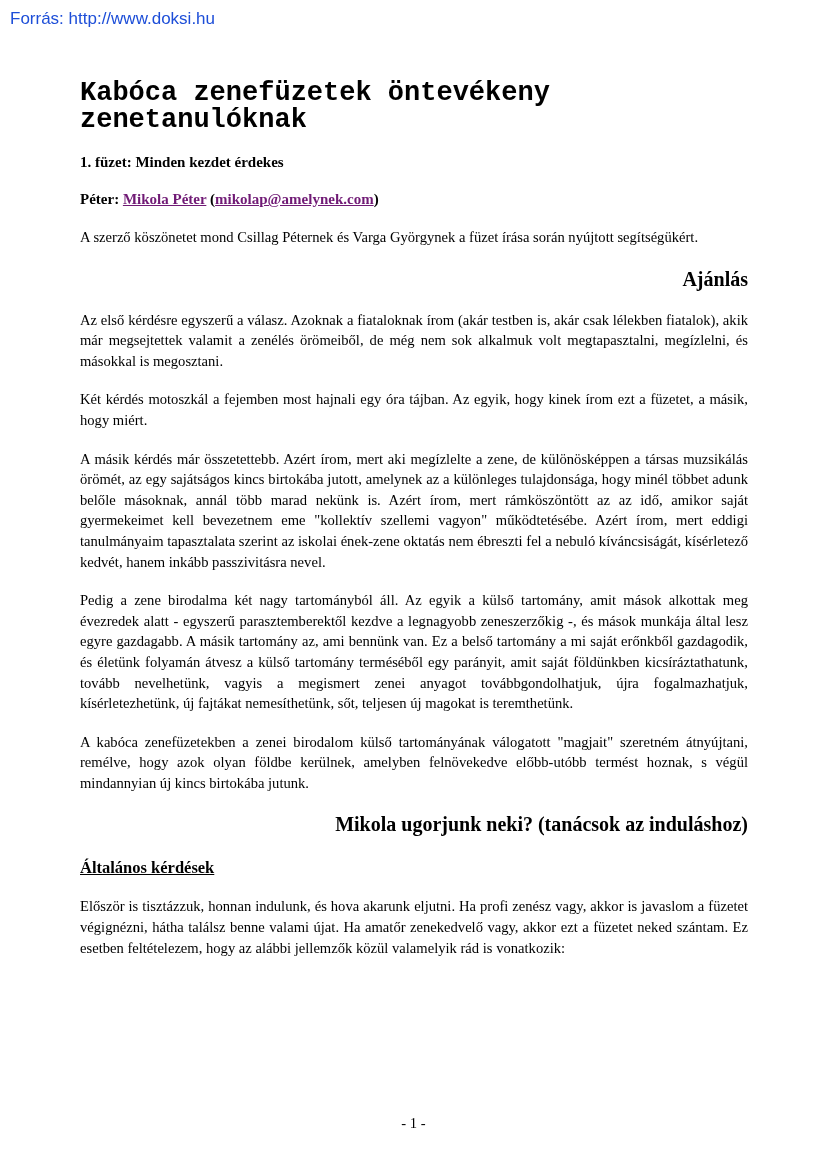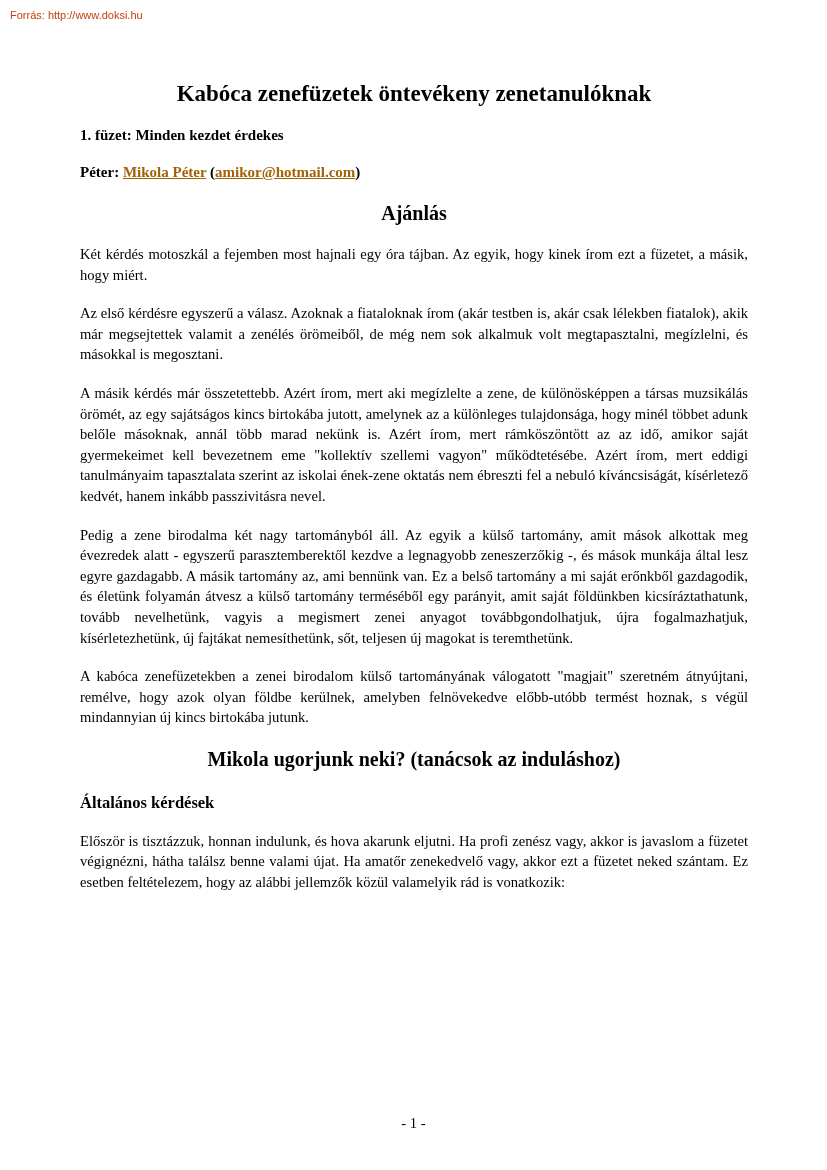--- a/index.html
+++ b/index.html
@@ -9,77 +9,79 @@
     height: 1170px;
     background: #ffffff;
     color: #000000;
     overflow: hidden;
   }
   .source-note {
     position: absolute;
     top: 9px;
     left: 10px;
     font-family: "Liberation Sans", "DejaVu Sans", sans-serif;
-    font-size: 11px;
-    color: #c2410c;
+    font-size: 17px;
+    color: #1d4ed8;
     text-align: center;
   }
   .content {
     position: absolute;
     top: 0;
     left: 80px;
     width: 668px;
     font-family: "Liberation Serif", "DejaVu Serif", serif;
     font-size: 14.6px;
     line-height: 20.6px;
     text-align: justify;
   }
   .doc-title {
     margin: 80px 0 0 0;
-    text-align: center;
-    font-size: 23px;
+    text-align: left;
+    font-size: 27px;
     line-height: 27px;
     font-weight: bold;
+    font-family: Liberation Mono, monospace;
   }
   .doc-subtitle {
     margin: 19px 0 0 0;
     text-align: left;
     font-size: 15px;
     line-height: 18px;
     font-weight: bold;
   }
   .byline {
     margin: 18px 0 0 0;
     text-align: left;
     font-size: 15px;
     line-height: 20px;
     font-weight: bold;
   }
   .byline a {
-    color: #a16207;
+    color: #701a75;
     text-decoration: underline;
     font-weight: bold;
     cursor: pointer;
   }
   p.body-para {
     margin: 18px 0 0 0;
   }
   h2.section-heading {
     margin: 19px 0 0 0;
     font-size: 20px;
     line-height: 25px;
     font-weight: bold;
-    text-align: center;
+    text-align: right;
   }
   h3.sub-heading {
     margin: 20px 0 0 0;
     font-size: 16.5px;
     line-height: 21px;
     font-weight: bold;
     text-align: left;
+    text-decoration: underline;
   }
   .page-footer {
     position: absolute;
     bottom: 38px;
     left: 0;
     width: 100%;
     text-align: center;
     font-family: "Liberation Serif", "DejaVu Serif", serif;
     font-size: 14.6px;
   }
@@ -90,28 +92,29 @@
 <div class="page">
 
   <div class="source-note">Forrás: http://www.doksi.hu</div>
 
   <div class="content">
 
     <h1 class="doc-title">Kabóca zenefüzetek öntevékeny zenetanulóknak</h1>
 
     <div class="doc-subtitle">1. füzet: Minden kezdet érdekes</div>
 
-    <p class="byline"><span>Péter: </span><a href="#">Mikola Péter</a><span> (</span><a href="#">amikor@hotmail.com</a><span>)</span></p>
+    <p class="byline"><span>Péter: </span><a href="#">Mikola Péter</a><span> (</span><a href="#">mikolap@amelynek.com</a><span>)</span></p>
 
+    <p class="body-para">A szerző köszönetet mond Csillag Péternek és Varga Györgynek a füzet írása során nyújtott segítségükért.</p>
 
     <h2 class="section-heading">Ajánlás</h2>
 
+    <p class="body-para">Az első kérdésre egyszerű a válasz. Azoknak a fiataloknak írom (akár testben is, akár csak lélekben fiatalok), akik már megsejtettek valamit a zenélés örömeiből, de még nem sok alkalmuk volt megtapasztalni, megízlelni, és másokkal is megosztani.</p>
+
     <p class="body-para">Két kérdés motoszkál a fejemben most hajnali egy óra tájban. Az egyik, hogy kinek írom ezt a füzetet, a másik, hogy miért.</p>
-
-    <p class="body-para">Az első kérdésre egyszerű a válasz. Azoknak a fiataloknak írom (akár testben is, akár csak lélekben fiatalok), akik már megsejtettek valamit a zenélés örömeiből, de még nem sok alkalmuk volt megtapasztalni, megízlelni, és másokkal is megosztani.</p>
 
     <p class="body-para">A másik kérdés már összetettebb. Azért írom, mert aki megízlelte a zene, de különösképpen a társas muzsikálás örömét, az egy sajátságos kincs birtokába jutott, amelynek az a különleges tulajdonsága, hogy minél többet adunk belőle másoknak, annál több marad nekünk is. Azért írom, mert rámköszöntött az az idő, amikor saját gyermekeimet kell bevezetnem eme "kollektív szellemi vagyon" működtetésébe. Azért írom, mert eddigi tanulmányaim tapasztalata szerint az iskolai ének-zene oktatás nem ébreszti fel a nebuló kíváncsiságát, kísérletező kedvét, hanem inkább passzivitásra nevel.</p>
 
     <p class="body-para">Pedig a zene birodalma két nagy tartományból áll. Az egyik a külső tartomány, amit mások alkottak meg évezredek alatt - egyszerű parasztemberektől kezdve a legnagyobb zeneszerzőkig -, és mások munkája által lesz egyre gazdagabb. A másik tartomány az, ami bennünk van. Ez a belső tartomány a mi saját erőnkből gazdagodik, és életünk folyamán átvesz a külső tartomány terméséből egy parányit, amit saját földünkben kicsíráztathatunk, tovább nevelhetünk, vagyis a megismert zenei anyagot továbbgondolhatjuk, újra fogalmazhatjuk, kísérletezhetünk, új fajtákat nemesíthetünk, sőt, teljesen új magokat is teremthetünk.</p>
 
     <p class="body-para">A kabóca zenefüzetekben a zenei birodalom külső tartományának válogatott "magjait" szeretném átnyújtani, remélve, hogy azok olyan földbe kerülnek, amelyben felnövekedve előbb-utóbb termést hoznak, s végül mindannyian új kincs birtokába jutunk.</p>
 
     <h2 class="section-heading">Mikola ugorjunk neki? (tanácsok az induláshoz)</h2>
 
     <h3 class="sub-heading">Általános kérdések</h3>

